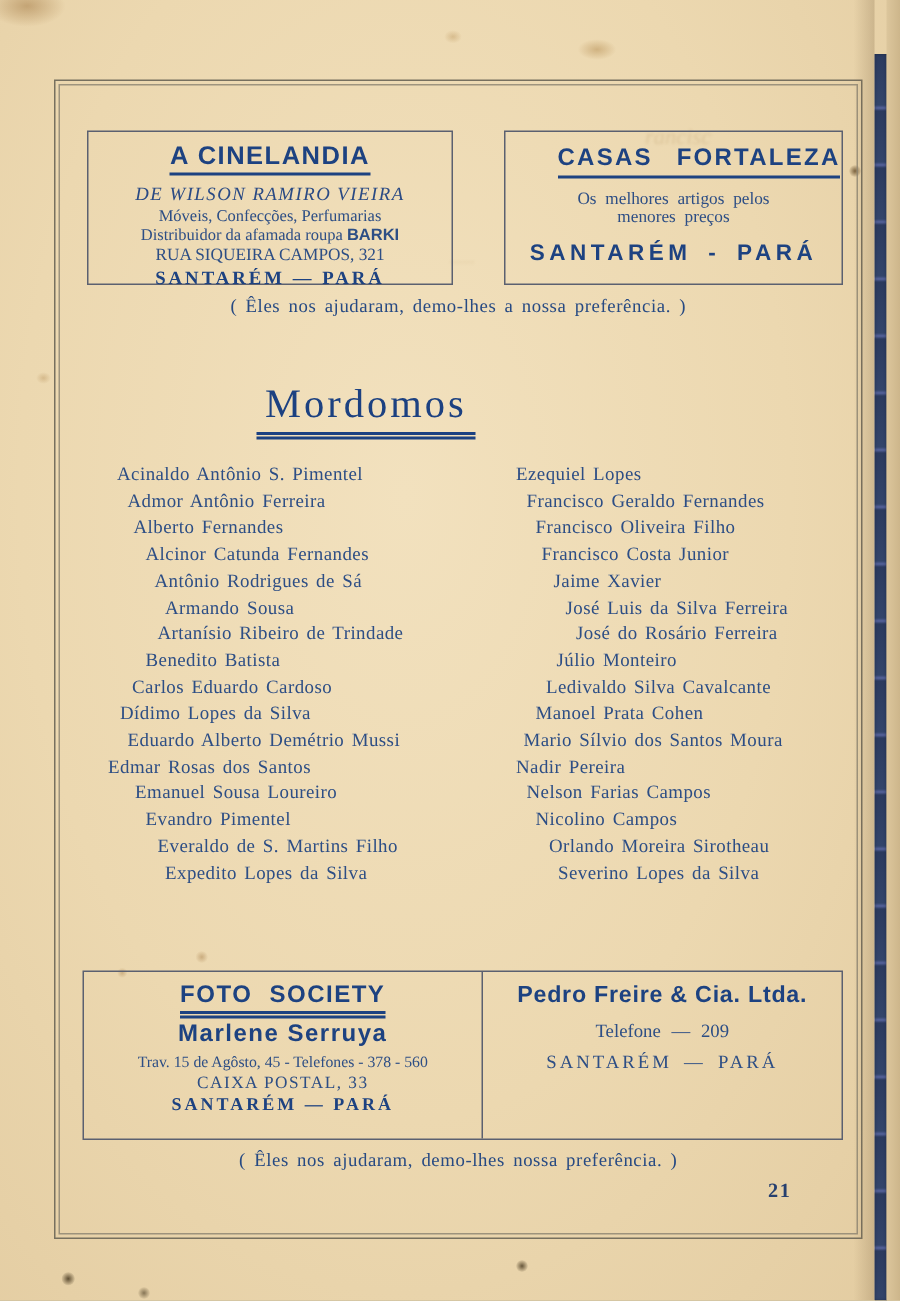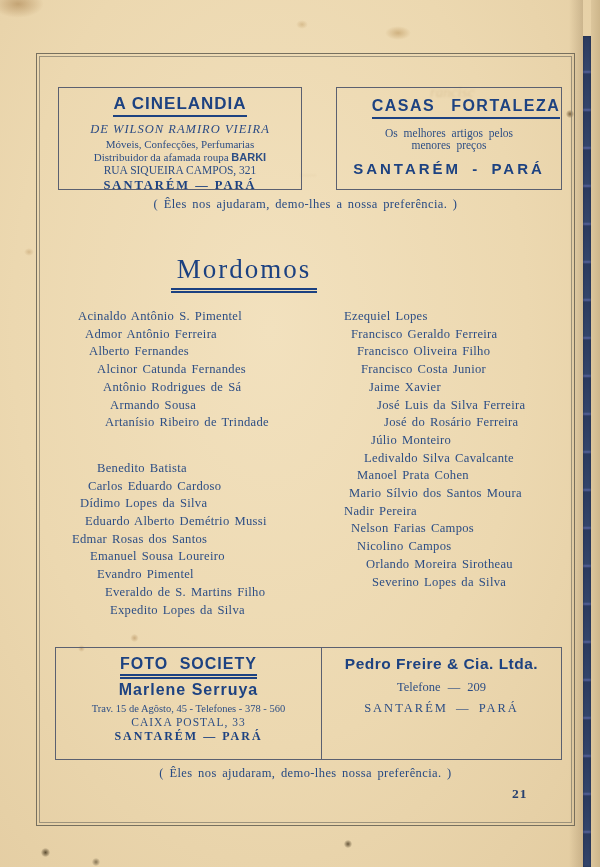--- a/index.html
+++ b/index.html
@@ -116,33 +116,33 @@
   </div>
 
   <div class="names names-left" id="names-left">
       <div class="name-line" style="padding-left: 6px;">Acinaldo Antônio S. Pimentel</div>
       <div class="name-line" style="padding-left: 13px;">Admor Antônio Ferreira</div>
       <div class="name-line" style="padding-left: 17px;">Alberto Fernandes</div>
       <div class="name-line" style="padding-left: 25px;">Alcinor Catunda Fernandes</div>
       <div class="name-line" style="padding-left: 31px;">Antônio Rodrigues de Sá</div>
       <div class="name-line" style="padding-left: 38px;">Armando Sousa</div>
       <div class="name-line" style="padding-left: 33px;">Artanísio Ribeiro de Trindade</div>
-      <div class="name-line" style="padding-left: 25px; margin-top: 28px;">Benedito Batista</div>
+      <div class="name-line" style="padding-left: 25px;">Benedito Batista</div>
       <div class="name-line" style="padding-left: 16px;">Carlos Eduardo Cardoso</div>
       <div class="name-line" style="padding-left: 8px;">Dídimo Lopes da Silva</div>
       <div class="name-line" style="padding-left: 13px;">Eduardo Alberto Demétrio Mussi</div>
       <div class="name-line" style="padding-left: 0px;">Edmar Rosas dos Santos</div>
       <div class="name-line" style="padding-left: 18px;">Emanuel Sousa Loureiro</div>
       <div class="name-line" style="padding-left: 25px;">Evandro Pimentel</div>
       <div class="name-line" style="padding-left: 33px;">Everaldo de S. Martins Filho</div>
       <div class="name-line" style="padding-left: 38px;">Expedito Lopes da Silva</div>
     </div>
   <div class="names names-right" id="names-right">
       <div class="name-line" style="padding-left: 0px;">Ezequiel Lopes</div>
-      <div class="name-line" style="padding-left: 7px;">Francisco Geraldo Ferreira</div>
+      <div class="name-line" style="padding-left: 7px;">Francisco Geraldo Fernandes</div>
       <div class="name-line" style="padding-left: 13px;">Francisco Oliveira Filho</div>
       <div class="name-line" style="padding-left: 17px;">Francisco Costa Junior</div>
       <div class="name-line" style="padding-left: 25px;">Jaime Xavier</div>
       <div class="name-line" style="padding-left: 33px;">José Luis da Silva Ferreira</div>
       <div class="name-line" style="padding-left: 40px;">José do Rosário Ferreira</div>
       <div class="name-line" style="padding-left: 27px;">Júlio Monteiro</div>
       <div class="name-line" style="padding-left: 20px;">Ledivaldo Silva Cavalcante</div>
       <div class="name-line" style="padding-left: 13px;">Manoel Prata Cohen</div>
       <div class="name-line" style="padding-left: 5px;">Mario Sílvio dos Santos Moura</div>
       <div class="name-line" style="padding-left: 0px;">Nadir Pereira</div>

